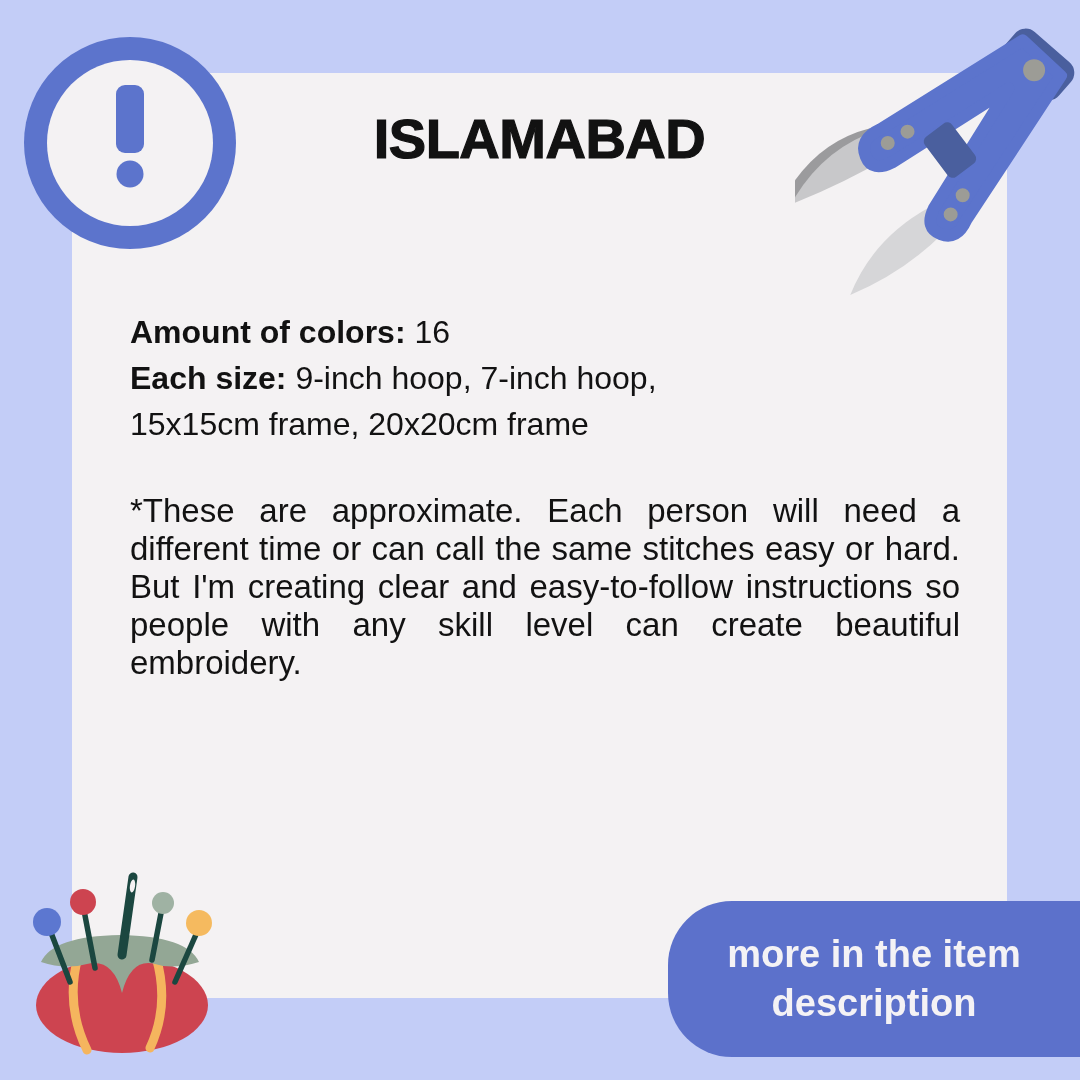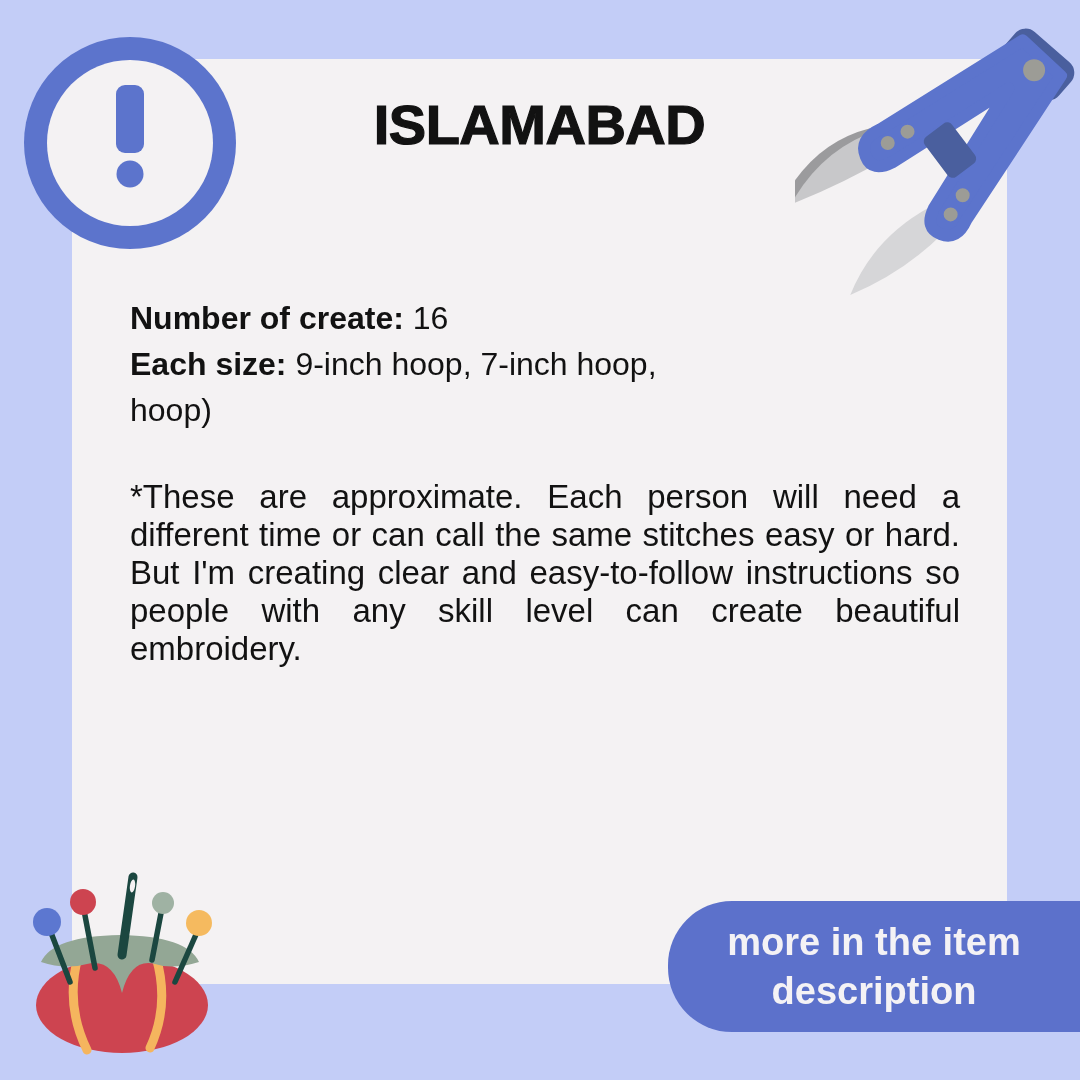--- a/index.html
+++ b/index.html
@@ -3,65 +3,65 @@
 <meta charset="utf-8">
 <style>
   html,body{margin:0;padding:0;background:#e8e8ee;}
   .canvas{
     position:relative;width:1080px;height:1080px;overflow:hidden;
     background:var(--bg);
     font-family:"Liberation Sans", sans-serif;
     color:var(--ink);
   }
   .card{
-    position:absolute;left:72px;top:59px;width:935px;height:925px;
+    position:absolute;left:72px;top:73px;width:935px;height:925px;
     background:var(--card);
   }
   .title{
     position:absolute;left:0;top:38px;width:100%;
     text-align:center;font-weight:700;font-size:56px;line-height:55px;
     letter-spacing:-0.5px;color:var(--ink);
     -webkit-text-stroke:1.2px var(--ink);
   }
   .content{
     position:absolute;left:58px;top:190px;width:830px;
     font-size:32px;line-height:46px;color:var(--ink);
   }
   .intro{white-space:nowrap;}
   .spacer{height:46px;}
   .spec-line .lbl{font-weight:700;}
   .footnote{
     margin-top:45px;font-size:33px;line-height:38px;
     text-align:justify;color:var(--ink);
   }
   .cta{
-    position:absolute;left:668px;top:901px;width:412px;height:131px;
+    position:absolute;left:668px;top:901px;width:412px;height:156px;
     background:var(--button);border-radius:64px 0 0 64px;
     display:flex;align-items:center;justify-content:center;text-align:center;
     color:var(--white_text);font-weight:700;font-size:38px;line-height:49px;
     padding:14px 14px;box-sizing:border-box;
   }
   .icon-abs{position:absolute;}
 </style>
 </head>
 <body>
 
 <div class="canvas">
 
   <div class="card">
     <div class="title">
       <div>ISLAMABAD</div>
     </div>
 
     <div class="content">
       <div class="spacer"></div>
 
-      <div class="spec-line"><span class="lbl">Number of create:</span><span> 16</span></div>
+      <div class="spec-line"><span class="lbl">Amount of colors:</span><span> 16</span></div>
       <div class="spec-line"><span class="lbl">Each size:</span><span> 9-inch hoop, 7-inch hoop,</span></div>
-      <div class="spec-line"><span class="lbl"></span><span>hoop)</span></div>
+      <div class="spec-line"><span class="lbl"></span><span>15x15cm frame, 20x20cm frame</span></div>
 
       <div class="footnote">*These are approximate. Each person will need a different time or can call the same stitches easy or hard. But I'm creating clear and easy-to-follow instructions so people with any skill level can create beautiful embroidery.</div>
     </div>
   </div>
 
   <svg class="icon-abs" style="left:10px;top:25px;" width="240" height="240" viewBox="0 0 240 240">
     <circle cx="120" cy="118" r="106" fill="var(--accent)"></circle>
     <circle cx="120" cy="118" r="83" fill="var(--card)"></circle>
     <rect x="106" y="60" width="28" height="68" rx="9" fill="var(--accent)"></rect>
     <circle cx="120" cy="149" r="13.5" fill="var(--accent)"></circle>

